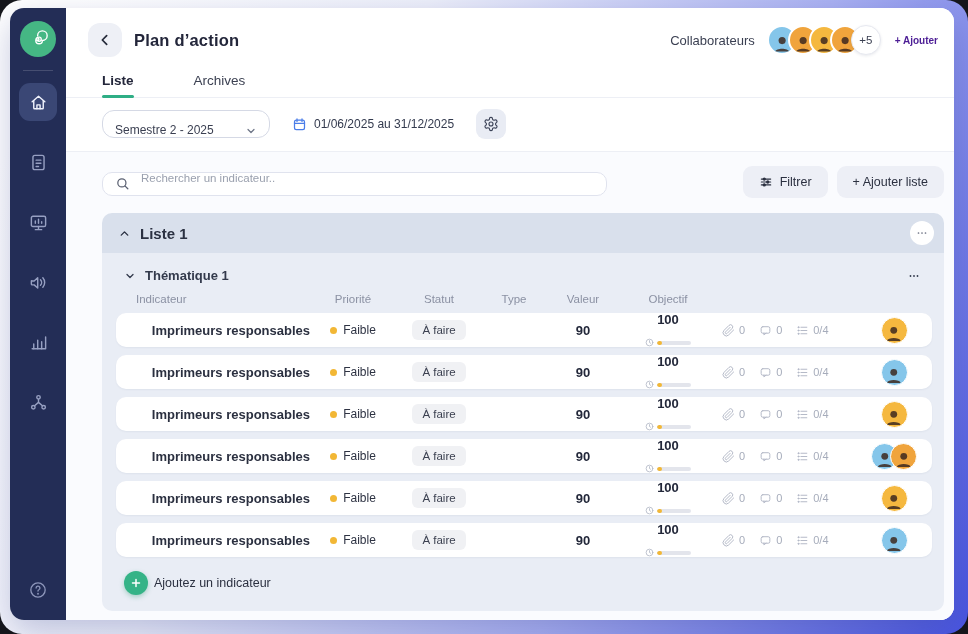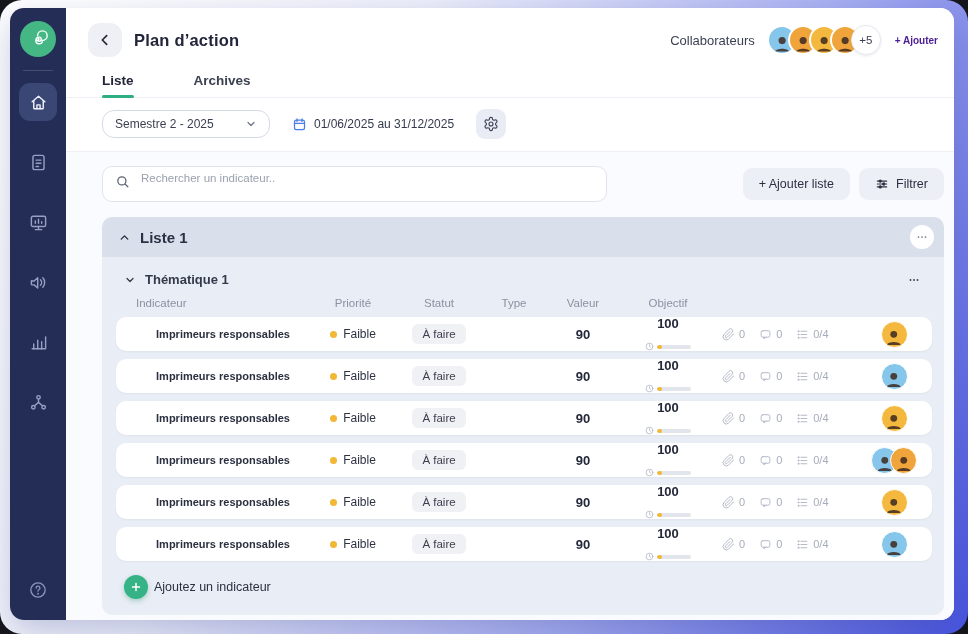--- a/index.html
+++ b/index.html
@@ -30,36 +30,36 @@
   .spacer{flex:1;}
   .collab-label{font-size:13px;color:#3a3f51;margin-right:12px;}
   .avatar-stack{display:flex;align-items:center;}
   .avatar{width:30px;height:30px;border-radius:50%;border:2px solid #fff;display:flex;align-items:flex-end;justify-content:center;overflow:hidden;box-sizing:border-box;}
   .avatar + .avatar{margin-left:-9px;}
   .avatar svg{width:78%;height:78%;}
   .avatar-more{width:30px;height:30px;border-radius:50%;background:#fff;border:1px solid #e7e9f0;margin-left:-9px;display:flex;align-items:center;justify-content:center;font-size:11.5px;color:#3a3f51;cursor:pointer;box-sizing:border-box;box-shadow:0 1px 3px rgba(30,40,80,.10);}
   .add-collab{font-size:10px;color:#4c1d95;font-weight:bold;margin-left:14px;cursor:pointer;text-decoration:none;}
 
   .tabs-row{display:flex;gap:60px;padding:16px 0 0 36px;border-bottom:1px solid #edeff5;}
-  .tab{font-size:13.5px;color:#3c4152;padding-bottom:9px;position:relative;cursor:pointer;font-weight:bold;}
+  .tab{font-size:13.5px;color:#3c4152;padding-bottom:9px;position:relative;cursor:pointer;}
   .tab.active{font-weight:bold;color:#23263a;}
   .tab.active::after{content:"";position:absolute;left:0;right:0;bottom:-1px;height:3px;border-radius:3px;background:#2fae85;}
 
   .filters-row{display:flex;align-items:center;padding:11px 16px 12px 36px;border-bottom:1px solid #edeff5;gap:22px;}
-  .period-select{display:flex;align-items:center;justify-content:space-between;width:168px;height:28px;border:1px solid #d5d9e5;border-radius:12px;padding:0 12px;font-size:12px;color:#3a3f51;cursor:pointer;background:#fff;box-sizing:border-box;}
+  .period-select{display:flex;align-items:flex-end;justify-content:space-between;width:168px;height:28px;border:1px solid #d5d9e5;border-radius:12px;padding:0 12px;font-size:12px;color:#3a3f51;cursor:pointer;background:#fff;box-sizing:border-box;}
   .period-select svg{width:12px;height:12px;color:#6c7385;}
   .date-wrap{display:flex;align-items:center;gap:7px;font-size:12px;color:#333a4e;cursor:pointer;}
   .date-wrap svg{width:15px;height:15px;color:#4a7de8;}
   .gear-btn{width:30px;height:30px;border:none;border-radius:9px;background:#e9ecf4;display:flex;align-items:center;justify-content:center;cursor:pointer;color:#3a4156;}
   .gear-btn svg{width:16px;height:16px;}
 
   .body-area{flex:1;background:#fafbfe;display:flex;flex-direction:column;min-height:0;}
   .toolbar{display:flex;align-items:center;padding:14px 10px 13px 36px;}
   .search-box{position:relative;width:505px;}
-  .search-box input{width:100%;height:36px;border:1px solid #e0e3ee;border-radius:10px;background:#fff;padding:0 12px 12px 38px;font-size:11.5px;color:#3a3f51;box-sizing:border-box;outline:none;font-family:"Liberation Sans",sans-serif;}
+  .search-box input{width:100%;height:24px;border:1px solid #e0e3ee;border-radius:10px;background:#fff;padding:0 12px 12px 38px;font-size:11.5px;color:#3a3f51;box-sizing:border-box;outline:none;font-family:"Liberation Sans",sans-serif;}
   .search-box input::placeholder{color:#9aa0ae;}
   .search-icon{position:absolute;left:13px;top:8px;width:15px;height:15px;color:#5b6172;}
   .tb-btn{height:32px;border:none;border-radius:9px;background:#edeff6;display:flex;align-items:center;gap:7px;padding:0 16px;font-size:12.5px;color:#2b3040;cursor:pointer;font-family:"Liberation Sans",sans-serif;}
   .tb-btn svg{width:14px;height:14px;}
   .tb-btn + .tb-btn{margin-left:9px;}
 
   .list-wrap{margin:2px 10px 0 36px;}
   .list-band{height:40px;background:#d9e0ec;border-radius:10px 10px 0 0;display:flex;align-items:center;padding:0 10px 0 16px;gap:9px;}
   .list-band svg{width:13px;height:13px;color:#2b3142;}
   .band-title{font-size:15px;font-weight:bold;color:#2b3142;flex:1;}
@@ -73,21 +73,21 @@
   .theme-dots{border:none;background:none;color:#8a90a0;cursor:pointer;display:flex;}
   .theme-dots svg{width:12px;height:12px;}
 
   .row-grid{display:grid;grid-template-columns:minmax(0,1fr) 86px 86px 64px 74px 96px 150px 56px;align-items:center;}
   .col-headers{padding:0 10px 8px 20px;font-size:11.5px;color:#8b91a3;}
   .col-headers .ch{text-align:center;}
   .col-headers .ch.first{text-align:left;}
 
   .row{background:#fff;border-radius:10px;height:34px;margin-bottom:8px;padding:0 10px 0 20px;box-shadow:0 1px 2px rgba(25,35,70,.05);cursor:pointer;}
   .cell{display:flex;align-items:center;justify-content:center;min-width:0;}
-  .c-ind{justify-content:center;font-size:11px;font-weight:bold;color:#2b3040;}
+  .c-ind{justify-content:flex-end;font-size:13px;font-weight:bold;color:#2b3040;}
   .c-pri{gap:6px;font-size:12px;color:#2e3343;}
   .dot{width:7px;height:7px;border-radius:50%;}
   .badge{background:#f0f1f4;border-radius:6px;padding:4px 10px;font-size:11.5px;color:#3b4050;}
   .c-val{font-size:13px;font-weight:bold;color:#23283a;}
   .c-obj{flex-direction:column;gap:12px;}
   .obj-num{font-size:13px;font-weight:bold;color:#23283a;line-height:13px;}
   .obj-prog{display:flex;align-items:center;gap:3px;}
   .obj-prog svg{width:9px;height:9px;color:#b3b8c6;}
   .track{width:34px;height:4px;border-radius:3px;background:#e3e5ec;overflow:hidden;display:block;}
   .fill{display:block;height:100%;background:#f2b735;border-radius:3px;}
@@ -241,30 +241,30 @@
         <div class="toolbar">
           <div class="search-box">
             <svg class="search-icon" viewBox="0 0 24 24" fill="none" stroke="currentColor" stroke-width="2" stroke-linecap="round">
                   <circle cx="11" cy="11" r="6.5"></circle>
                   <path d="m16.2 16.2 4.3 4.3"></path>
                 </svg>
             <input type="text" placeholder="Rechercher un indicateur.." style="">
           </div>
           <div class="spacer"></div>
           <button class="tb-btn">
-            <span>+ Ajouter liste</span>
-          </button>
-          <button class="tb-btn">
             <svg viewBox="0 0 24 24" fill="none" stroke="#2b3040" stroke-width="2" stroke-linecap="round">
                   <path d="M4 7h16M4 12h16M4 17h16"></path>
                   <circle cx="9" cy="7" r="1.8" fill="#2b3040"></circle>
                   <circle cx="15" cy="12" r="1.8" fill="#2b3040"></circle>
                   <circle cx="9" cy="17" r="1.8" fill="#2b3040"></circle>
                 </svg>
             <span>Filtrer</span>
+          </button>
+          <button class="tb-btn">
+            <span>+ Ajouter liste</span>
           </button>
         </div>
 
         <section class="list-wrap">
           <div class="list-band">
             <svg viewBox="0 0 24 24" fill="none" stroke="currentColor" stroke-width="2.6" stroke-linecap="round" stroke-linejoin="round">
                   <path d="m6 15 6-6 6 6"></path>
                 </svg>
             <span class="band-title">Liste 1</span>
             <button class="dots-circle">

